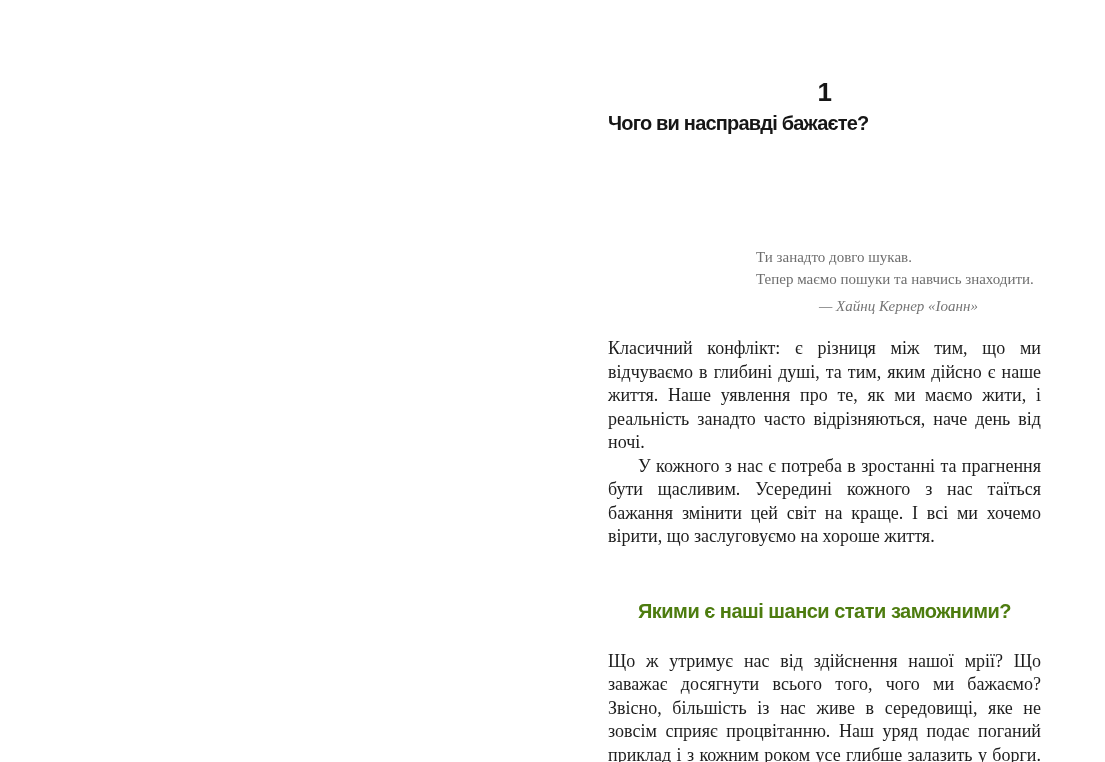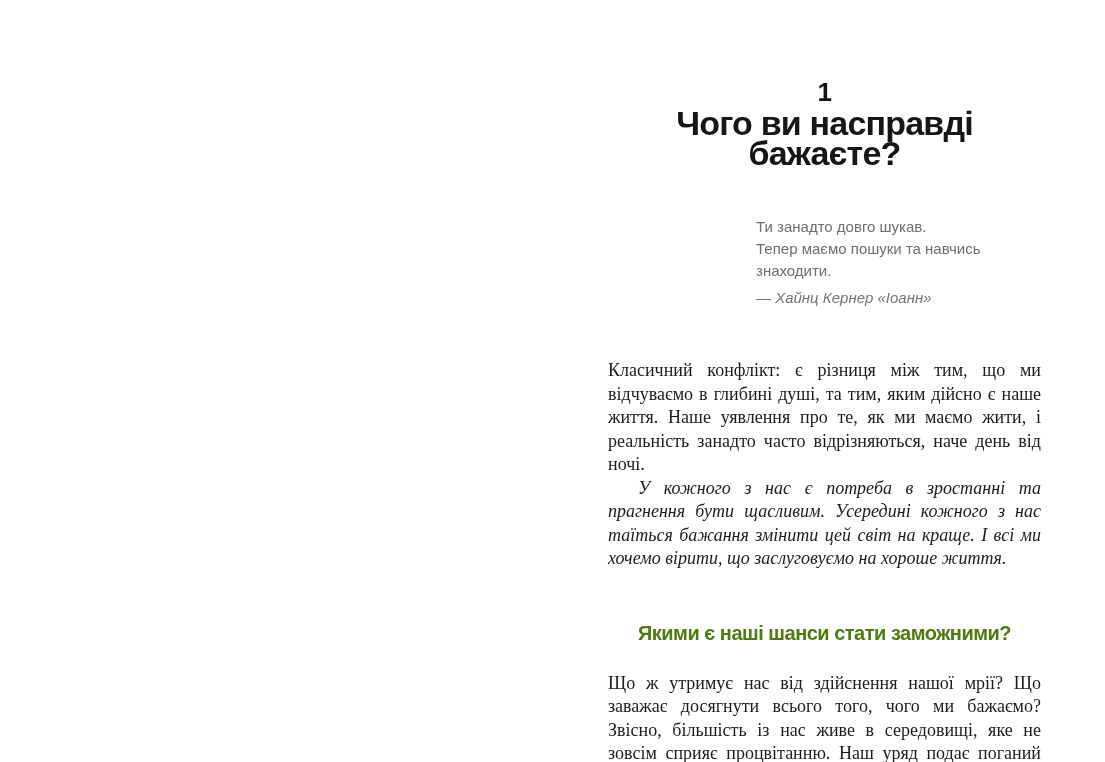--- a/index.html
+++ b/index.html
@@ -25,56 +25,55 @@
     text-align: center;
     font-family: "Liberation Sans", sans-serif;
     font-weight: bold;
     font-size: 26px;
     line-height: 28px;
     letter-spacing: -0.5px;
     color: #161616;
   }
   .chapter-title {
     margin: 2px 0 0 0;
-    text-align: center;
+    text-align: left;
     font-family: "Liberation Sans", sans-serif;
     font-weight: bold;
-    font-size: 34px;
+    font-size: 20px;
     line-height: 30px;
     letter-spacing: -0.8px;
     color: #161616;
   }
   .epigraph {
-    margin-top: 48px;
+    margin-top: 108px;
     padding-left: 148px;
-    font-family: Liberation Sans, sans-serif;
+    font-family: Liberation Serif, serif;
     font-size: 15px;
     line-height: 22px;
     color: #6e6e6e;
   }
   .epigraph-attribution {
     margin-top: 5px;
-    text-align: left;
+    text-align: center;
     font-style: italic;
     color: #757575;
   }
   .para {
     margin: 0;
     font-family: "Liberation Serif", serif;
     font-size: 18px;
     line-height: 23.5px;
     text-align: justify;
     color: #1d1d1d;
   }
   .para.first-after-epigraph {
-    margin-top: 50px;
+    margin-top: 20px;
   }
   .para.indented {
     text-indent: 30px;
-    font-style: italic;
   }
   .subheading {
     margin: 50px 0 0 0;
     text-align: center;
     font-family: "Liberation Sans", sans-serif;
     font-weight: bold;
     font-size: 20px;
     line-height: 24px;
     letter-spacing: -0.5px;
     color: #4d7c0f;

